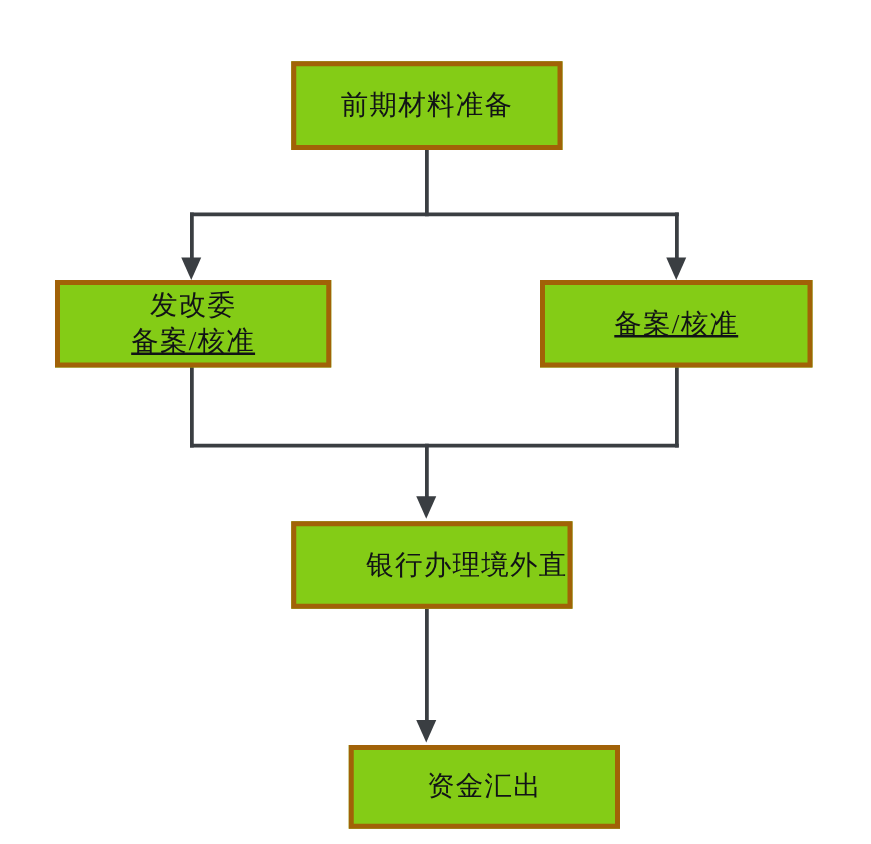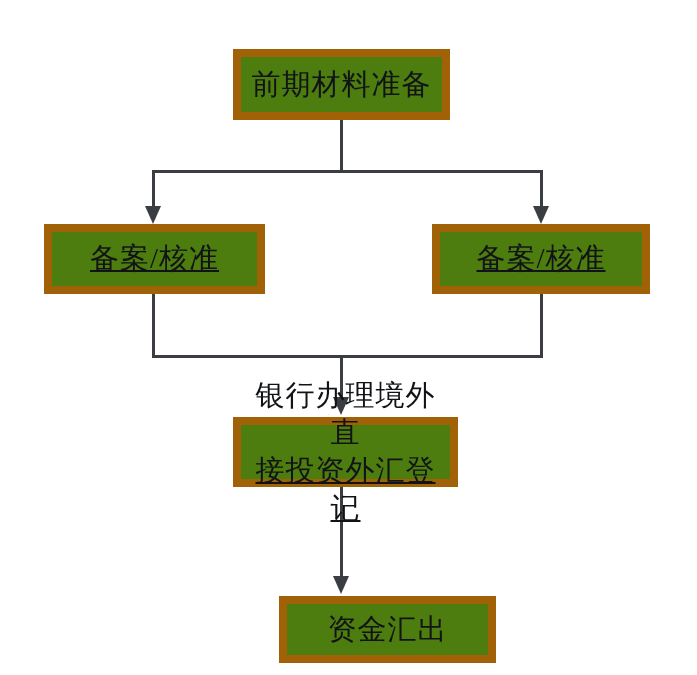--- a/index.html
+++ b/index.html
@@ -14,29 +14,29 @@
   #canvas {
     position: relative;
     width: 697px;
     height: 675px;
     background: #ffffff;
     overflow: hidden;
   }
   .node {
     position: absolute;
     box-sizing: border-box;
-    background: #4d7c0f;
-    border: 8px solid #a16207;
+    background: #84cc16;
+    border: 4px solid #a16207;
     display: flex;
     flex-direction: column;
     align-items: center;
     justify-content: center;
     text-align: center;
     color: #111316;
-    font-size: 29px;
+    font-size: 22px;
     line-height: 1.30;
     letter-spacing: 1px;
     font-family: "Liberation Serif", "DejaVu Serif", serif;
     z-index: 3;
   }
   .node .line2 { display: block; text-decoration: underline; }
 
   
   #node-prep      { left: 233px; top: 49px;  width: 217px; height: 71px; }
   #node-ndrc      { left: 44px;  top: 224px; width: 221px; height: 70px; }
@@ -96,36 +96,36 @@
   </div>
 
   <div class="vline" id="conn-prep-stem"></div>
   <div class="hline" id="conn-split-bar"></div>
   <div class="vline" id="conn-left-drop"></div>
   <div class="arrowhead" id="conn-left-arrow"></div>
   <div class="vline" id="conn-right-drop"></div>
   <div class="arrowhead" id="conn-right-arrow"></div>
 
   <div class="node" id="node-ndrc">
+    <span>发改委</span>
     <span class="line2">备案/核准</span>
   </div>
 
   <div class="node" id="node-mofcom">
     <span class="line2">备案/核准</span>
   </div>
 
   <div class="vline" id="conn-left-rise"></div>
   <div class="vline" id="conn-right-rise"></div>
   <div class="hline" id="conn-merge-bar"></div>
   <div class="vline" id="conn-merge-stem"></div>
   <div class="arrowhead" id="conn-merge-arrow"></div>
 
   <div class="node" id="node-bank">
     <span>银行办理境外直</span>
-    <span class="line2">接投资外汇登记</span>
   </div>
 
   <div class="vline" id="conn-bank-stem"></div>
   <div class="arrowhead" id="conn-bank-arrow"></div>
 
   <div class="node" id="node-remit">
     <span>资金汇出</span>
   </div>
 
 </div>

